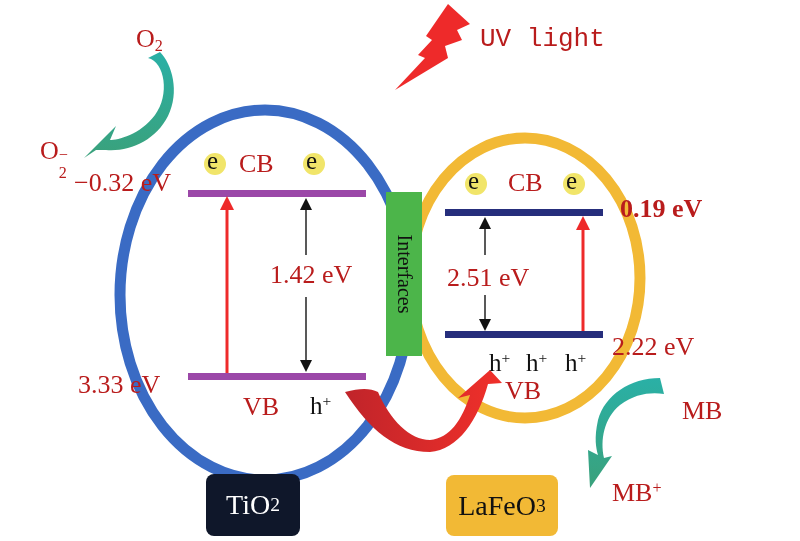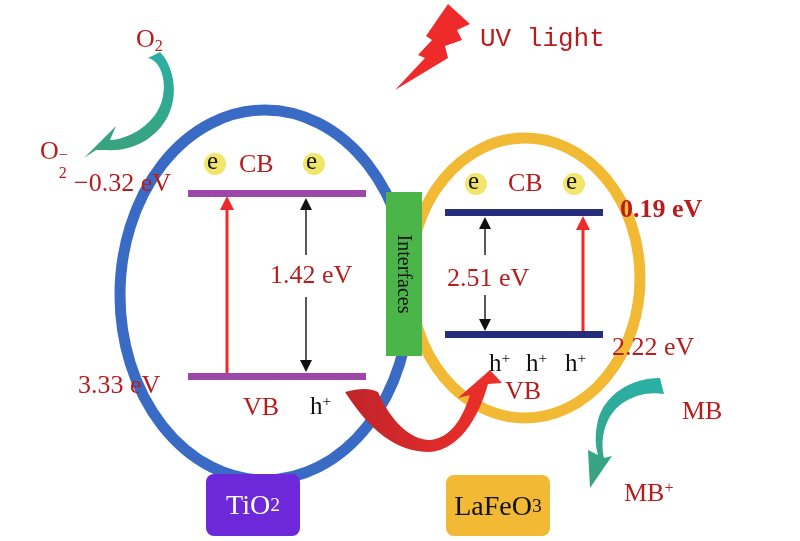--- a/index.html
+++ b/index.html
@@ -102,22 +102,22 @@
   </div>
 <div class="lbl" style="left:620px; top:196px;font-weight:bold;">0.19 eV</div>
 <div class="lbl" style="left:447px; top:265px;">2.51 eV</div>
 <div class="lbl" style="left:612px; top:334px;">2.22 eV</div>
 <div class="hplus" style="left:489px; top:350px;"><div class="dot"></div><span>h</span><span class="sup">+</span></div>
 <div class="hplus" style="left:526px; top:350px;"><div class="dot"></div><span>h</span><span class="sup">+</span></div>
 <div class="hplus" style="left:565px; top:350px;"><div class="dot"></div><span>h</span><span class="sup">+</span></div>
 <div class="lbl" style="left:505px; top:378px;">VB</div>
 
 <div class="lbl" style="left:682px; top:398px;">MB</div>
-<div class="lbl" style="left:612px; top:480px;margin-left:12px;"><span>MB</span><span class="sup">+</span></div>
+<div class="lbl" style="left:612px; top:480px;"><span>MB</span><span class="sup">+</span></div>
 
-<div class="box" style="left:206px; top:474px; width:94px; height:62px; background:#6d28d9; color:#ffffff;">
+<div class="box" style="left:206px; top:474px; width:94px; height:62px; background:#0f172a; color:#ffffff;">
   <span>TiO</span>
     <span style="font-size:0.7em; vertical-align:-0.05em;">2</span>
 </div>
-<div class="box" style="left:446px; top:475px; width:104px; height:61px; background:#f2b935; color:#111;">
+<div class="box" style="left:446px; top:475px; width:112px; height:61px; background:#f2b935; color:#111;">
   <span>LaFeO</span>
     <span style="font-size:0.7em; vertical-align:-0.05em;">3</span>
 </div>
 
 </body></html>

